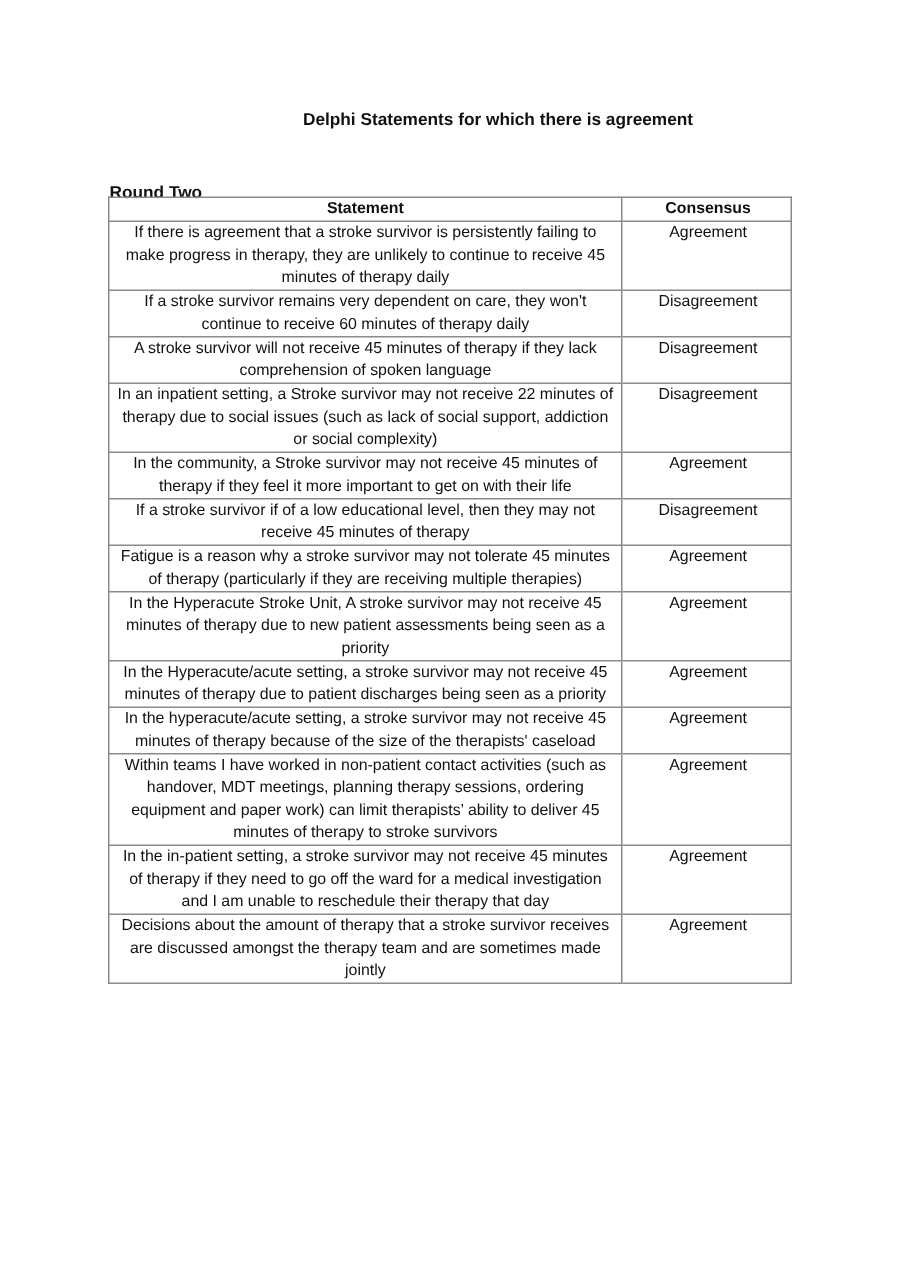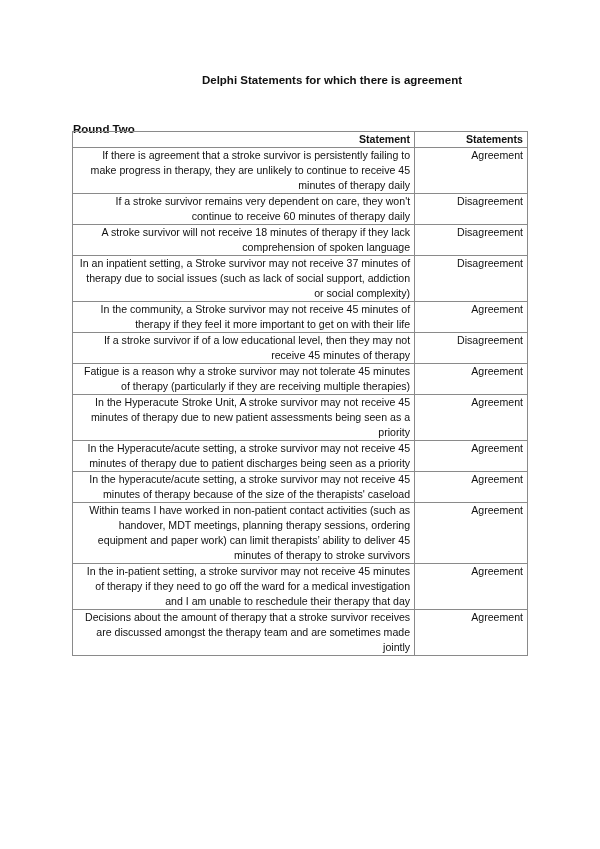--- a/index.html
+++ b/index.html
@@ -3,58 +3,58 @@
 <meta charset="utf-8">
 <style>
   html, body { margin: 0; padding: 0; background: #ffffff; }
   body { width: 600px; height: 849px; position: relative; overflow: hidden;
          font-family: "Liberation Sans", sans-serif; color: #111; }
   .title { position: absolute; top: 74px; left: 0; width: 600px; text-align: center;
            font-weight: bold; font-size: 11.5px; margin-left: 32px; }
   .subtitle { position: absolute; top: 104px; left: 73px; font-weight: bold; font-size: 11.5px; margin-top: 19px; }
   table { position: absolute; top: 131px; left: 72px; width: 456px; border-collapse: collapse;
           font-size: 10.6px; line-height: 15px; }
-  td, th { border: 1px solid #8a8a8a; padding: 0 4px 0 4px; vertical-align: top; text-align: right; }
+  td, th { border: 1px solid #8a8a8a; padding: 0 4px 0 4px; vertical-align: top; text-align: center; }
   th { font-weight: bold; }
   col.c1 { width: 343px; }
   col.c2 { width: 113px; }
   td.cons, th.cons { padding-left: 6px; }
 </style>
 </head>
 <body>
 
 <div class="title">Delphi Statements for which there is agreement</div>
 <div class="subtitle">Round Two</div>
 
 <table>
   <colgroup>
       <col class="c1">
       <col class="c2">
     </colgroup>
   <thead>
     <tr>
       <th>Statement</th>
-      <th class="cons">Statements</th>
+      <th class="cons">Consensus</th>
     </tr>
   </thead>
   <tbody id="tbody">
       <tr>
         <td>If there is agreement that a stroke survivor is persistently failing to make progress in therapy, they are unlikely to continue to receive 45 minutes of therapy daily</td>
         <td class="cons">Agreement</td>
       </tr>
       <tr>
         <td>If a stroke survivor remains very dependent on care, they won't continue to receive 60 minutes of therapy daily</td>
         <td class="cons">Disagreement</td>
       </tr>
       <tr>
-        <td>A stroke survivor will not receive 18 minutes of therapy if they lack comprehension of spoken language</td>
+        <td>A stroke survivor will not receive 45 minutes of therapy if they lack comprehension of spoken language</td>
         <td class="cons">Disagreement</td>
       </tr>
       <tr>
-        <td>In an inpatient setting, a Stroke survivor may not receive 37 minutes of therapy due to social issues (such as lack of social support, addiction or social complexity)</td>
+        <td>In an inpatient setting, a Stroke survivor may not receive 22 minutes of therapy due to social issues (such as lack of social support, addiction or social complexity)</td>
         <td class="cons">Disagreement</td>
       </tr>
       <tr>
         <td>In the community, a Stroke survivor may not receive 45 minutes of therapy if they feel it more important to get on with their life</td>
         <td class="cons">Agreement</td>
       </tr>
       <tr>
         <td>If a stroke survivor if of a low educational level, then they may not receive 45 minutes of therapy</td>
         <td class="cons">Disagreement</td>
       </tr>

